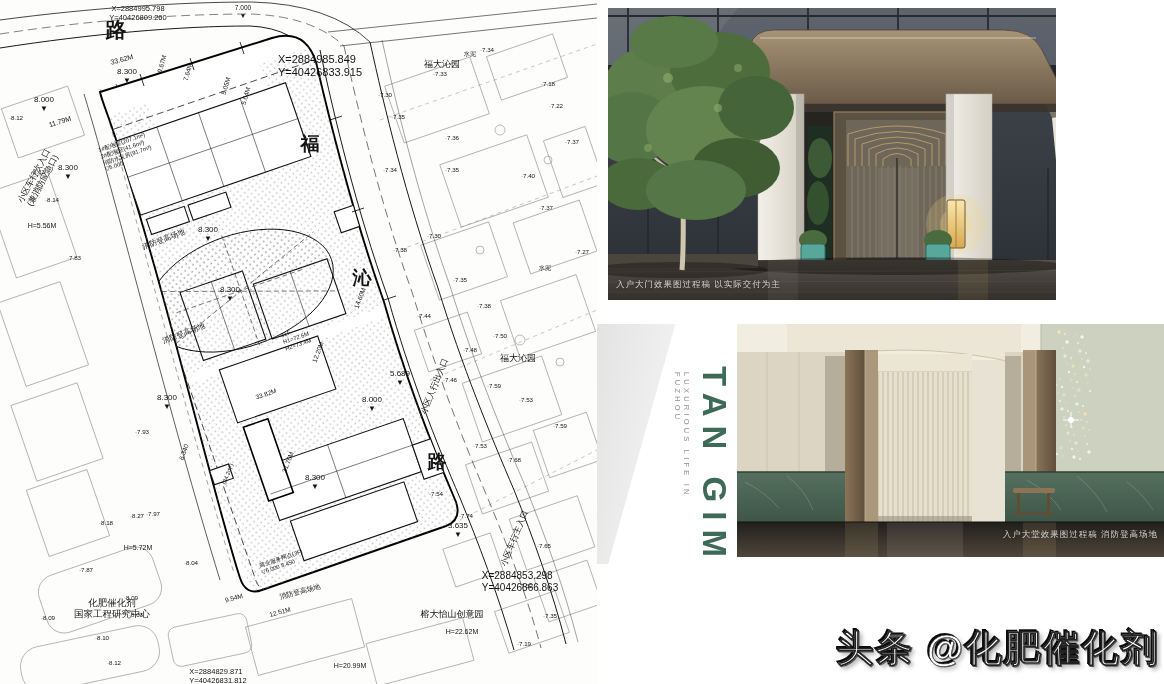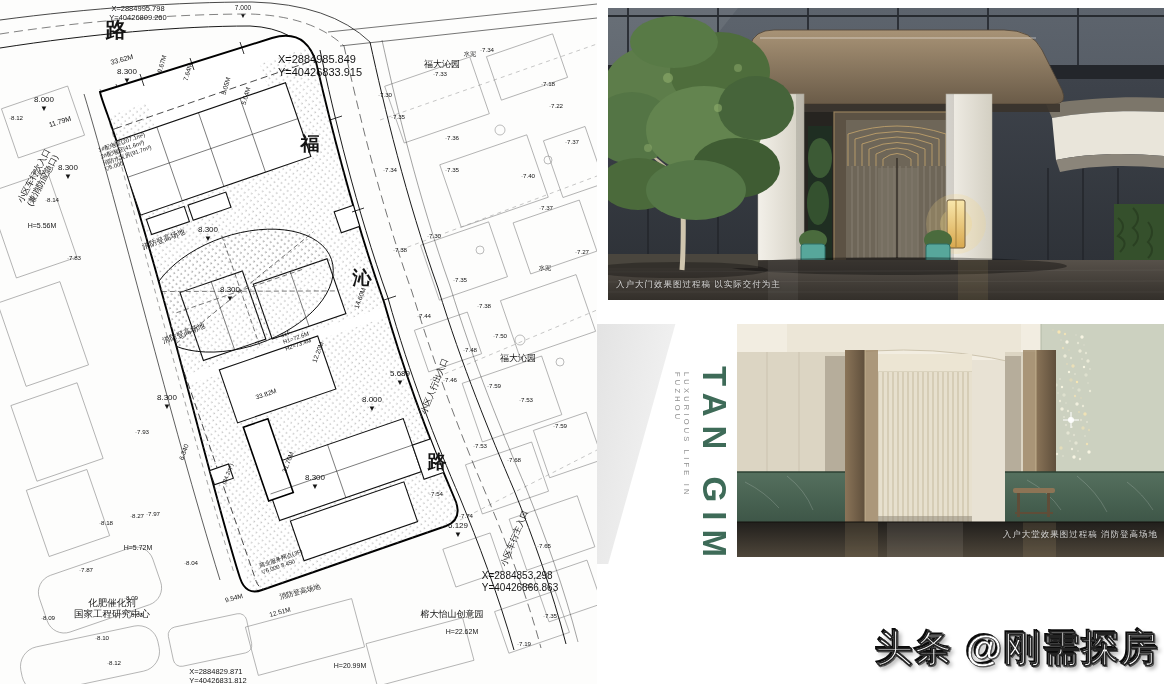--- a/index.html
+++ b/index.html
@@ -9,21 +9,21 @@
   .site-plan{position:absolute;left:0;top:0;width:597px;height:684px;background:#fdfdfc;}
   .site-plan svg{position:absolute;left:0;top:0;}
   .plan-labels{position:absolute;left:0;top:0;width:597px;height:684px;pointer-events:none;}
   .plan-label{position:absolute;color:#141414;white-space:pre-line;text-align:center;
               line-height:1.18;transform-origin:center;}
   
   .photo{position:absolute;overflow:hidden;}
   .photo svg{position:absolute;left:0;top:0;}
   .photo .caption{position:absolute;font-size:8.5px;letter-spacing:1px;
                   color:rgba(255,255,255,.8);text-shadow:0 0 2px rgba(0,0,0,.5);}
-  .entrance{left:608px;top:8px;width:556px;height:292px;text-align:right;}
+  .entrance{left:608px;top:8px;width:448px;height:292px;text-align:right;}
   .entrance .caption{left:8px;bottom:9px;}
   .lobby{left:737px;top:324px;width:427px;height:233px;}
   .lobby .caption{right:6px;bottom:16px;}
   
   .brand{position:absolute;left:597px;top:324px;width:140px;height:240px;background:#fff;}
   .wedge{position:absolute;left:0;top:0;width:100%;height:100%;
          background:linear-gradient(100deg,#e3e3e3 0%,#f3f3f3 55%,#fff 80%);
          clip-path:polygon(0 0,56% 0,8% 100%,0 100%);}
   .brand-title{position:absolute;left:98px;top:42px;height:200px;
                writing-mode:vertical-rl;font-size:33px;font-weight:600;letter-spacing:9px;
@@ -214,21 +214,21 @@
         <div class="plan-label" style="left: 184px; top: 452px; font-size: 6.5px; transform: translate(-50%, -50%) rotate(-70deg);">6.340</div>
         <div class="plan-label" style="left: 228px; top: 474px; font-size: 5.8px; transform: translate(-50%, -50%) rotate(-70deg);">(84.2m²)</div>
         <div class="plan-label" style="left: 315px; top: 482px; font-size: 8px; transform: translate(-50%, -50%);">8.300
 ▼</div>
         <div class="plan-label" style="left: 138px; top: 548px; font-size: 7px; transform: translate(-50%, -50%);">H=5.72M</div>
         <div class="plan-label" style="left: 282px; top: 562px; font-size: 5.8px; text-align: left; transform: translate(-50%, -50%) rotate(-19deg);">商业服务网点(3F)
 ▽6.000  8.450</div>
         <div class="plan-label" style="left: 234px; top: 598px; font-size: 6.5px; transform: translate(-50%, -50%) rotate(-15deg);">9.54M</div>
         <div class="plan-label" style="left: 280px; top: 612px; font-size: 6.5px; transform: translate(-50%, -50%) rotate(-15deg);">12.51M</div>
         <div class="plan-label" style="left: 300px; top: 592px; font-size: 7px; transform: translate(-50%, -50%) rotate(-15deg);">消防登高场地</div>
-        <div class="plan-label" style="left: 458px; top: 530px; font-size: 8px; transform: translate(-50%, -50%);">6.129
+        <div class="plan-label" style="left: 458px; top: 530px; font-size: 8px; transform: translate(-50%, -50%);">3.635
 ▼</div>
         <div class="plan-label" style="left: 514px; top: 538px; font-size: 8.5px; transform: translate(-50%, -50%) rotate(-68deg);">小区车行主入口</div>
         <div class="plan-label" style="left: 520px; top: 582px; font-size: 10px; text-align: left; transform: translate(-50%, -50%);">X=2884853.298
 Y=40426866.863</div>
         <div class="plan-label" style="left: 518px; top: 358px; font-size: 9px; transform: translate(-50%, -50%);">福大沁园</div>
         <div class="plan-label" style="left: 452px; top: 614px; font-size: 9px; transform: translate(-50%, -50%);">榕大怡山创意园</div>
         <div class="plan-label" style="left: 462px; top: 632px; font-size: 7px; transform: translate(-50%, -50%);">H=22.62M</div>
         <div class="plan-label" style="left: 350px; top: 666px; font-size: 7px; transform: translate(-50%, -50%);">H=20.99M</div>
         <div class="plan-label" style="left: 112px; top: 608px; font-size: 9.5px; transform: translate(-50%, -50%);">化肥催化剂
 国家工程研究中心</div>
@@ -592,14 +592,14 @@
         <rect y="198" width="427" height="35" fill="url(#gFloor2)"></rect>
         <rect x="108" y="198" width="33" height="35" fill="rgba(193,166,122,0.15)"></rect>
         <rect x="286" y="198" width="33" height="35" fill="rgba(193,166,122,0.15)"></rect>
         <rect x="150" y="198" width="76" height="35" fill="rgba(236,229,211,0.10)"></rect>
         <line x1="0" y1="198" x2="427" y2="198" stroke="#15130f" stroke-width="1"></line>
       </g>
     </svg>
     <div class="caption">入户大堂效果图过程稿 消防登高场地</div>
   </div>
 
-  <div class="watermark">头条 @刚需探房</div>
+  <div class="watermark">头条 @化肥催化剂</div>
 </div>
 
 </body></html>

